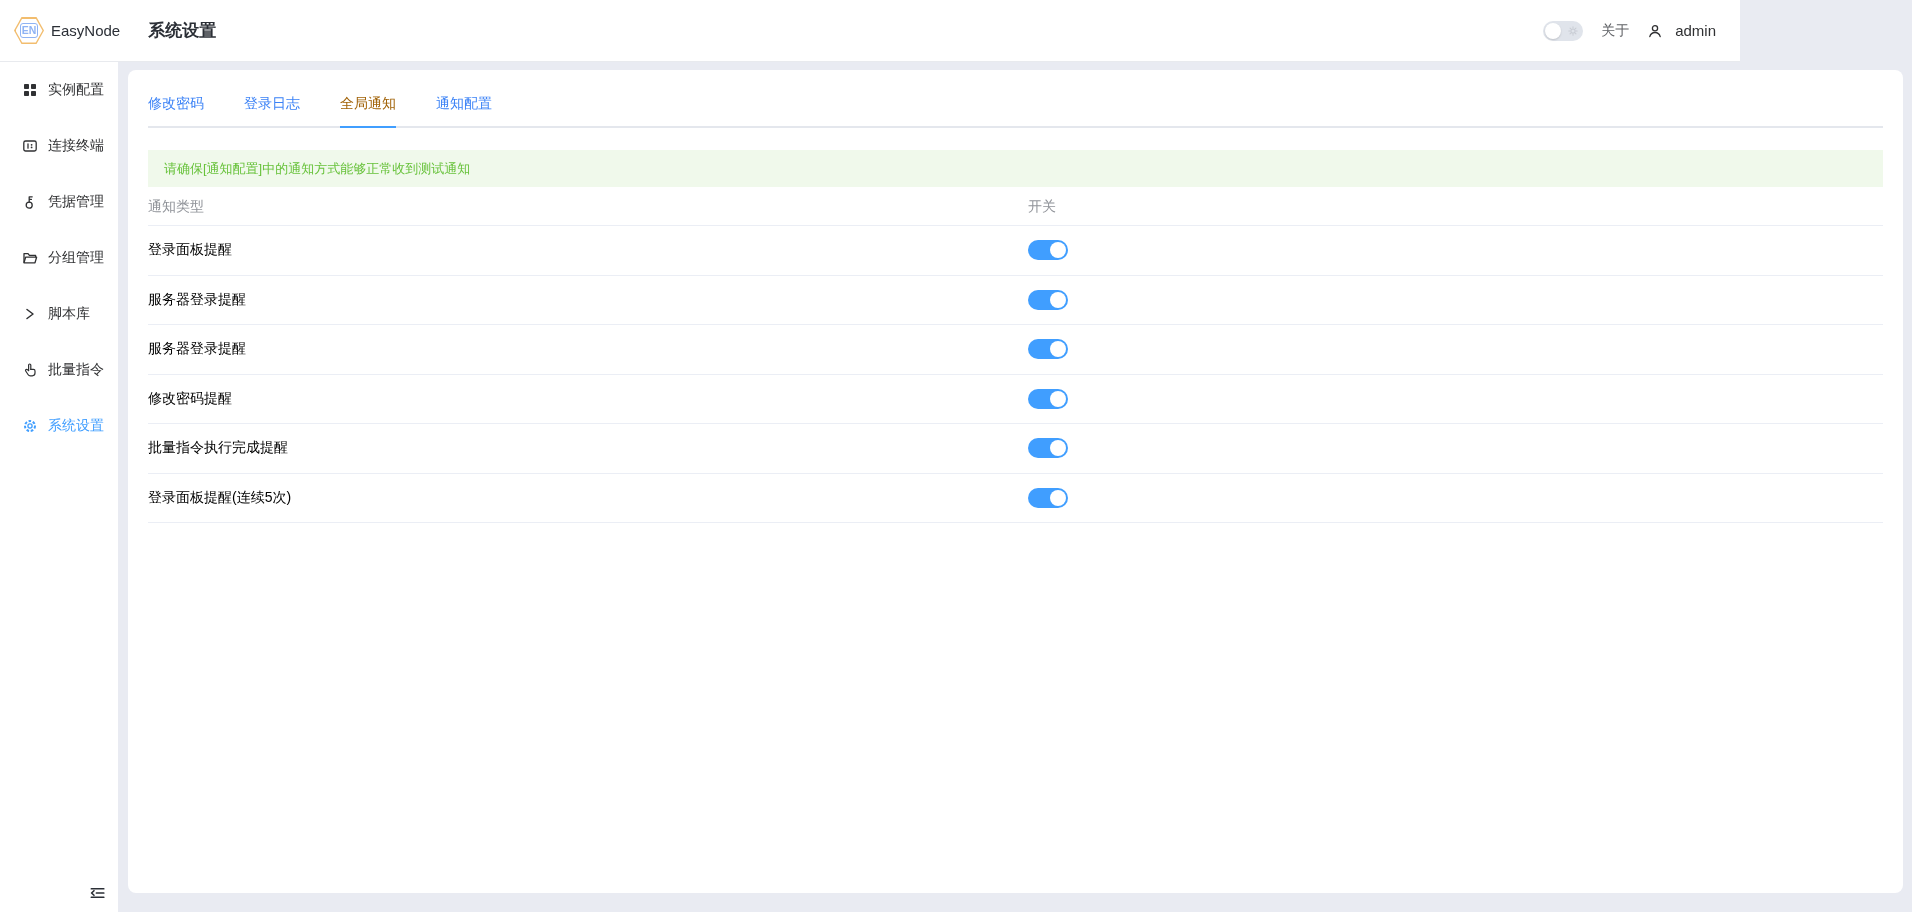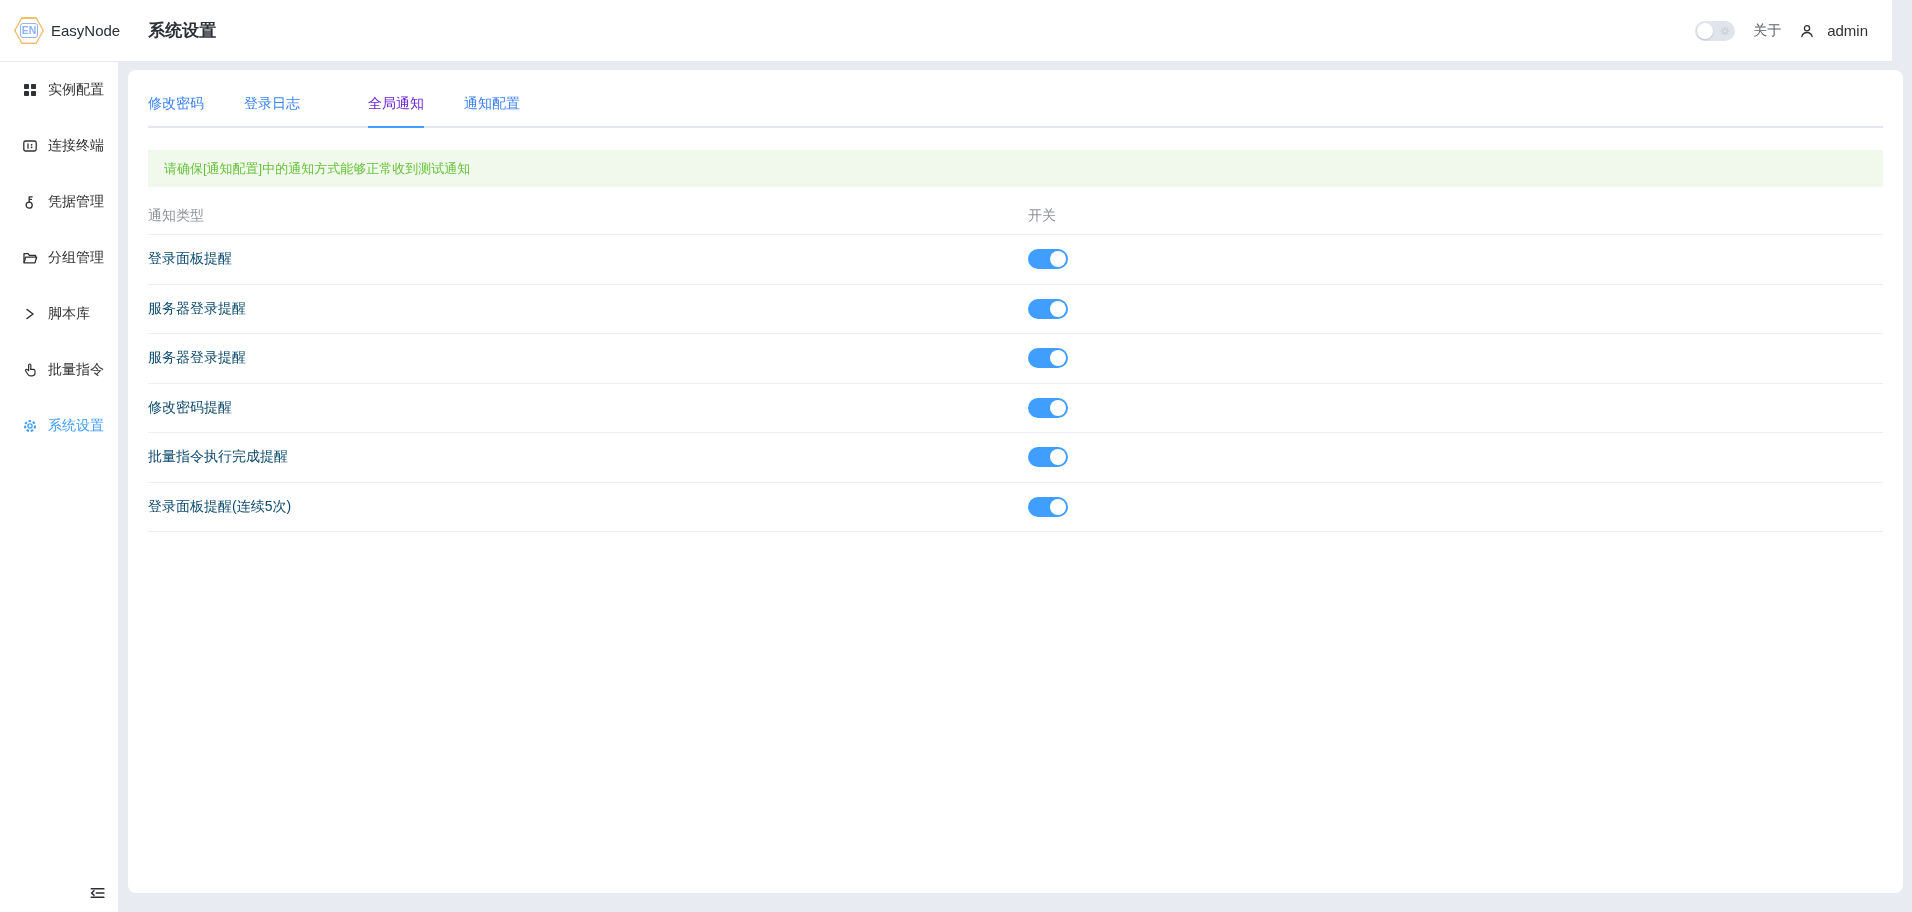--- a/index.html
+++ b/index.html
@@ -8,21 +8,21 @@
     font-family:"Liberation Sans","DejaVu Sans",sans-serif;
     background:#e9ebf2;
     position:relative;
     overflow:hidden;
     color:#303133;
   }
   svg { display:block; }
 
   
   .header {
-    position:absolute; top:0; left:0; width:1892px; height:62px;
+    position:absolute; top:0; left:0; width:1740px; height:62px;
     background:#fff; border-bottom:1px solid #e8eaee;
     display:flex; align-items:center; padding:0 24px 0 14px;
   }
   .logo { display:flex; align-items:center; gap:7px; }
   .hex { position:relative; width:30px; height:27px; }
   .hex-outer {
     position:absolute; inset:0; background:#f2bd6e;
     clip-path:polygon(25% 0,75% 0,100% 50%,75% 100%,25% 100%,0 50%);
   }
   .hex-inner {
@@ -64,36 +64,36 @@
   .panel {
     position:absolute; left:128px; top:70px; width:1775px; height:823px;
     background:#fff; border-radius:8px; padding:16px 20px 0 20px;
     overflow:hidden;
   }
   .tabs { display:flex; border-bottom:2px solid #e4e7ed; }
   .tab {
     font-size:14px; color:#3b82f6; padding:9px 0 13px 0; margin-right:40px;
     margin-bottom:-2px; border-bottom:2px solid transparent; cursor:pointer;
   }
-  .tab.active { color:#6d28d9; border-bottom-color:#409eff;margin-left:28px; }
+  .tab.active { color:#a16207; border-bottom-color:#409eff; }
 
   .alert {
     margin-top:22px; height:37px; background:#f0f9eb; border-radius:0;
     display:flex; align-items:center; padding:0 16px;
     font-size:13px; color:#67c23a;
   }
 
-  .table { margin-top:10px; }
+  .table { margin-top:1px; }
   .thead {
     display:flex; align-items:center; height:38px;
     border-bottom:1px solid #ebeef5; font-size:14px; color:#909399;
   }
   .trow {
     display:flex; align-items:center; height:49.5px;
-    border-bottom:1px solid #ebeef5; font-size:14px; color:#0c4a6e;
+    border-bottom:1px solid #ebeef5; font-size:14px; color:#000000;
   }
   .cell-type { width:880px; flex:0 0 auto; }
   .cell-switch { flex:1; }
 
   .switch { width:40px; height:20px; border-radius:10px; background:#c0ccda; position:relative; cursor:pointer; }
   .switch .knob { position:absolute; top:2px; left:2px; width:16px; height:16px; border-radius:50%; background:#fff; }
   .switch.on { background:#409eff; }
   .switch.on .knob { left:22px; }
 </style>
 </head>

